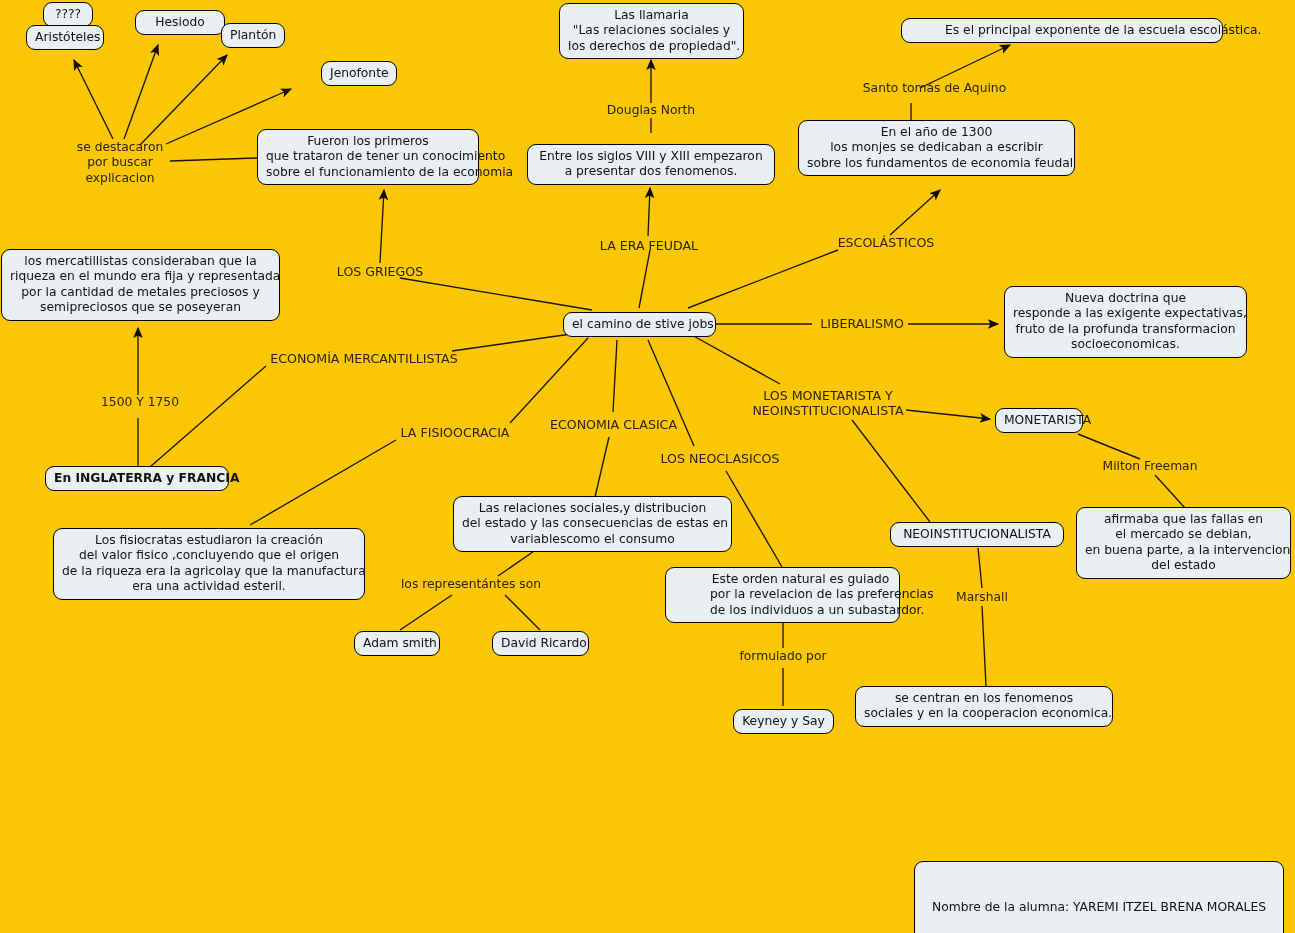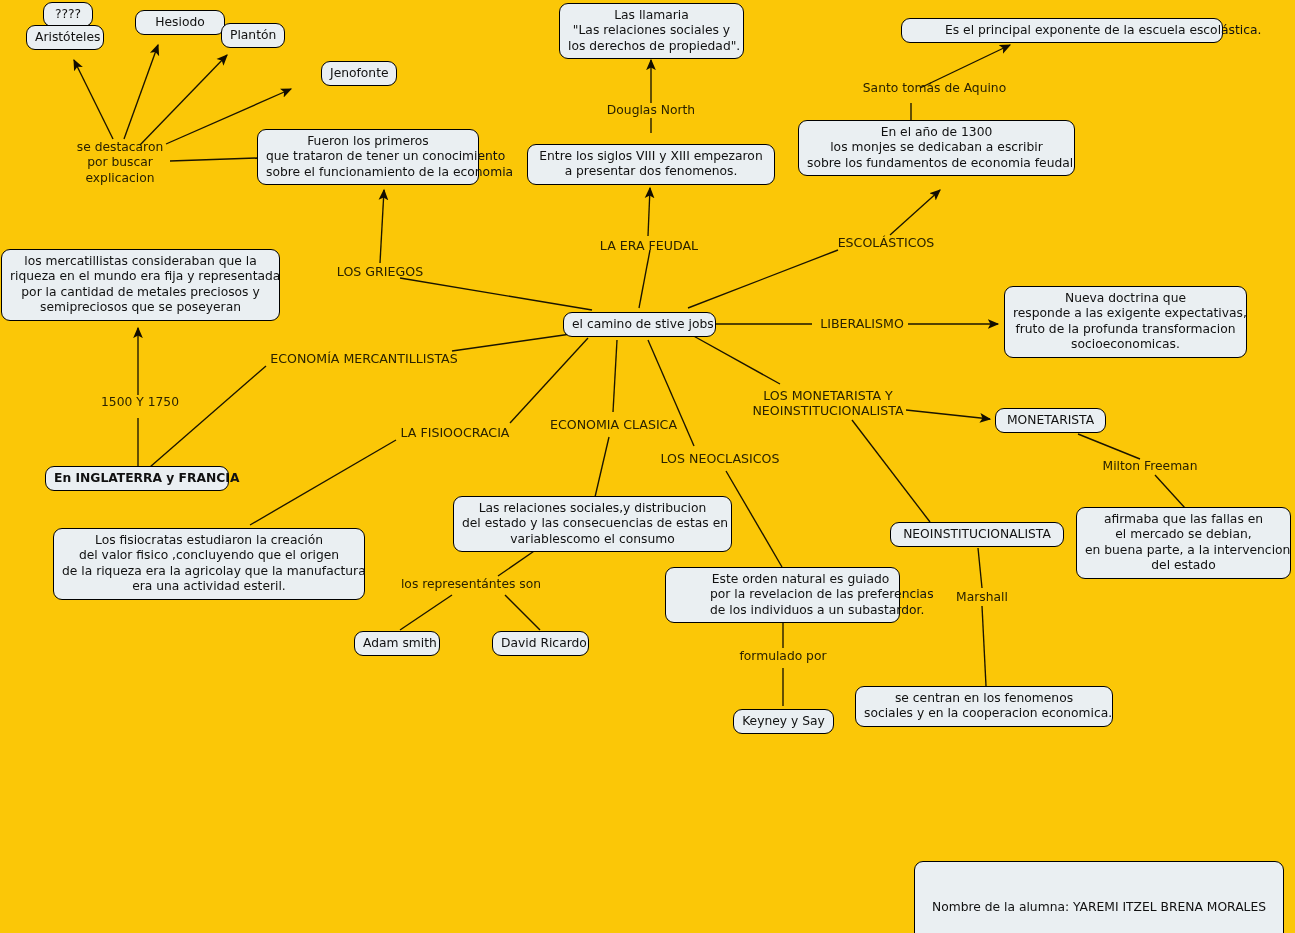--- a/index.html
+++ b/index.html
@@ -179,21 +179,21 @@
 por la revelacion de las preferencias
 de los individuos a un subastardor.</span></div>
 
   <div class="node" style="left:733px;top:709px;width:101px;"><span>Keyney y Say</span></div>
 
   <div class="node" style="left:1004px;top:286px;width:243px;"><span>Nueva doctrina que
 responde a las exigente expectativas,
 fruto de la profunda transformacion
 socioeconomicas.</span></div>
 
-  <div class="node" style="left:995px;top:408px;width:111px;"><span>MONETARISTA</span></div>
+  <div class="node" style="left:995px;top:408px;width:88px;"><span>MONETARISTA</span></div>
 
   <div class="node" style="left:1076px;top:507px;width:215px;"><span>afirmaba que las fallas en
 el mercado se debian,
 en buena parte, a la intervencion
 del estado</span></div>
 
   <div class="node" style="left:890px;top:522px;width:174px;"><span>NEOINSTITUCIONALISTA</span></div>
 
   <div class="node" style="left:855px;top:686px;width:258px;"><span>se centran en los fenomenos
 sociales y en la cooperacion economica.</span></div>

